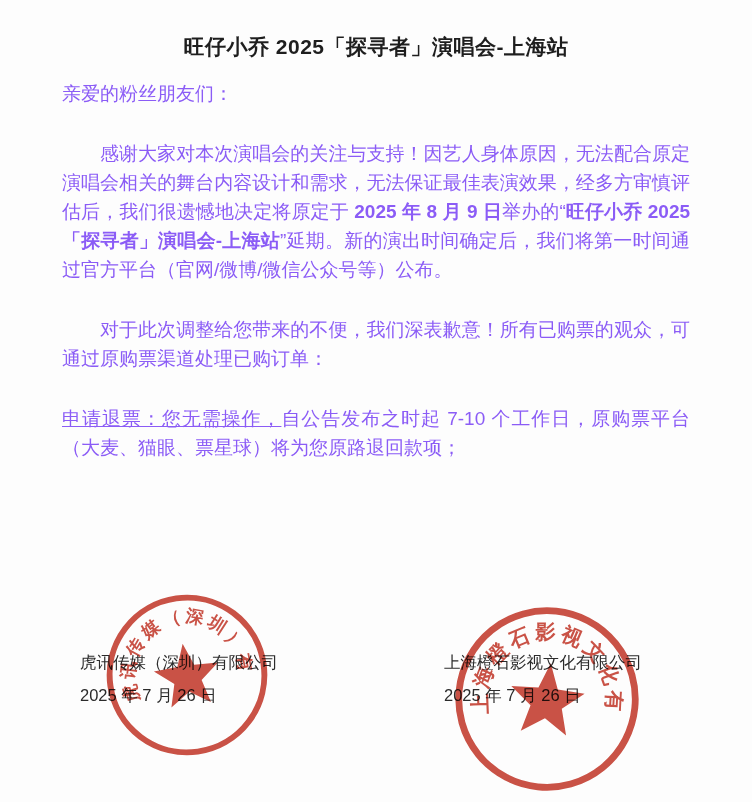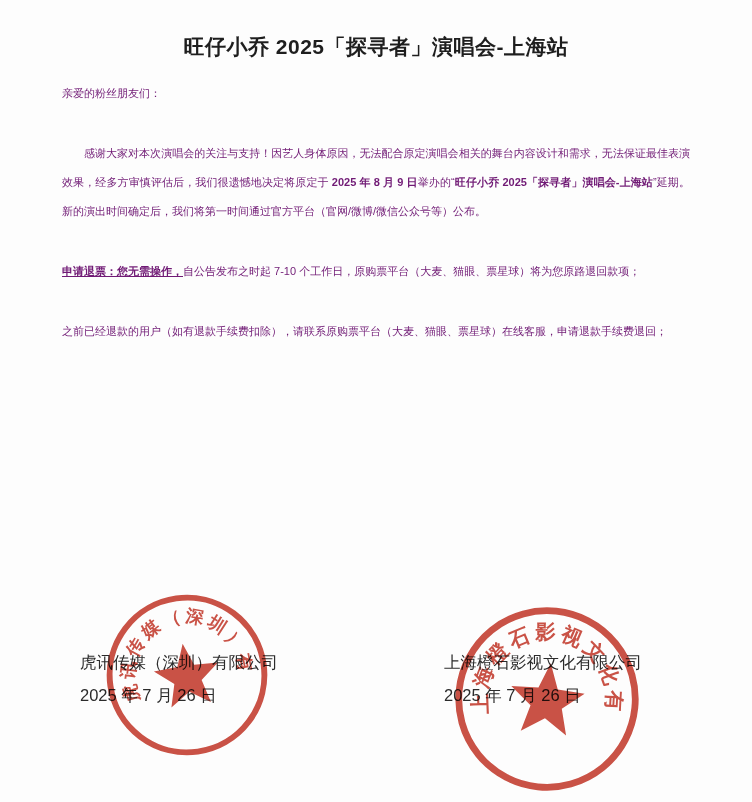--- a/index.html
+++ b/index.html
@@ -19,23 +19,23 @@
     padding-top: 30px;
     text-align: center;
     font-weight: bold;
     font-size: 21px;
     line-height: 33px;
     color: #1e1e1e;
     letter-spacing: 0.5px;
   }
   .content {
     margin: 16px 62px 0 62px;
-    font-size: 11px;
+    font-size: 19px;
     line-height: 29px;
-    color: #701a75;
+    color: #8b5cf6;
     text-align: justify;
   }
   .para { margin: 0 0 0 0; }
   .para + .para { margin-top: 31px; }
   .indent { text-indent: 2em; }
   .greeting { margin-bottom: 14px; }
   .sign-text {
     position: absolute;
     font-size: 16.5px;
     line-height: 33px;
@@ -64,22 +64,22 @@
 
 <div class="page">
 
   <div class="title-block">
     <div>旺仔小乔 2025「探寻者」演唱会-上海站</div>
   </div>
 
   <div class="content">
     <div class="para greeting">亲爱的粉丝朋友们：</div>
     <div class="para indent"><span>感谢大家对本次演唱会的关注与支持！因艺人身体原因，无法配合原定演唱会相关的舞台内容设计和需求，无法保证最佳表演效果，经多方审慎评估后，我们很遗憾地决定将原定于 </span><span style="font-weight: bold;">2025 年 8 月 9 日</span><span>举办的“</span><span style="font-weight: bold;">旺仔小乔 2025「探寻者」演唱会-上海站</span><span>”延期。新的演出时间确定后，我们将第一时间通过官方平台（官网/微博/微信公众号等）公布。</span></div>
-    <div class="para"><span style="font-weight: bold; text-decoration: underline;">申请退票：您无需操作，</span><span>自公告发布之时起 7-10 个工作日，原购票平台（大麦、猫眼、票星球）将为您原路退回款项；</span></div>
-    <div class="para">之前已经退款的用户（如有退款手续费扣除），请联系原购票平台（大麦、猫眼、票星球）在线客服，申请退款手续费退回；</div>
+    <div class="para indent">对于此次调整给您带来的不便，我们深表歉意！所有已购票的观众，可通过原购票渠道处理已购订单：</div>
+    <div class="para"><span style="font-weight: normal; text-decoration: underline;">申请退票：您无需操作，</span><span>自公告发布之时起 7-10 个工作日，原购票平台（大麦、猫眼、票星球）将为您原路退回款项；</span></div>
   </div>
 
   <div class="sign-text sign-left">
     <div>虎讯传媒（深圳）有限公司</div>
     <div>2025 年 7 月 26 日</div>
   </div>
 
   <div class="sign-text sign-right">
     <div>上海橙石影视文化有限公司</div>
     <div>2025 年 7 月 26 日</div>

